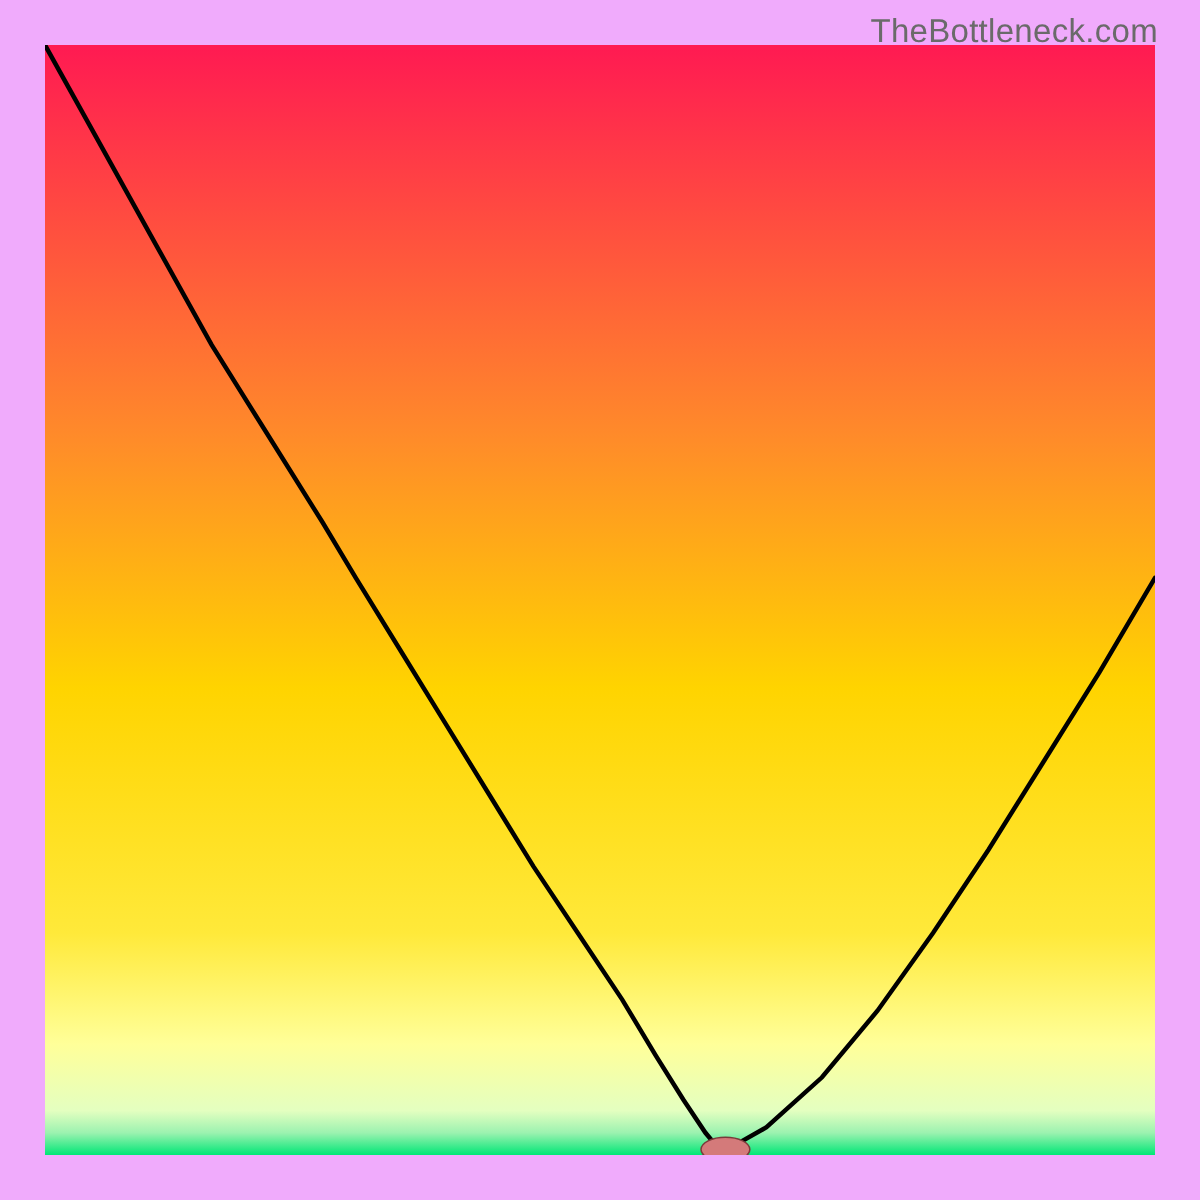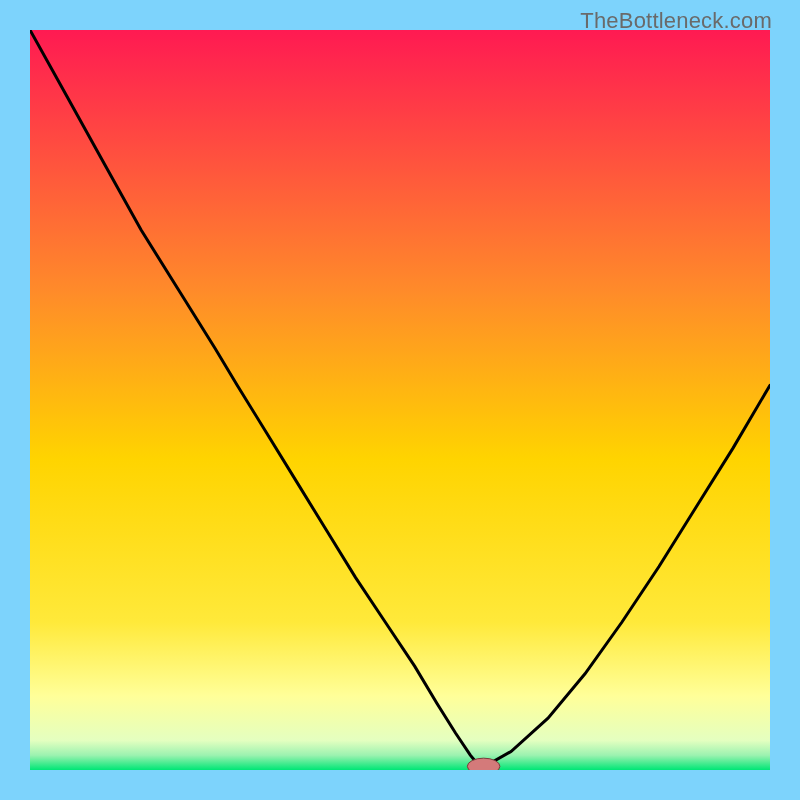--- a/index.html
+++ b/index.html
@@ -7,21 +7,21 @@
     padding: 0;
     width: 800px;
     height: 800px;
     background: #000000;
     overflow: hidden;
   }
   .frame {
     position: relative;
     width: 800px;
     height: 800px;
-    background: #7dd3fc;
+    background: #f0abfc;
   }
   .plot-area {
     position: absolute;
     left: 30px;
     top: 30px;
     width: 740px;
     height: 740px;
   }
   .watermark {
     position: absolute;

